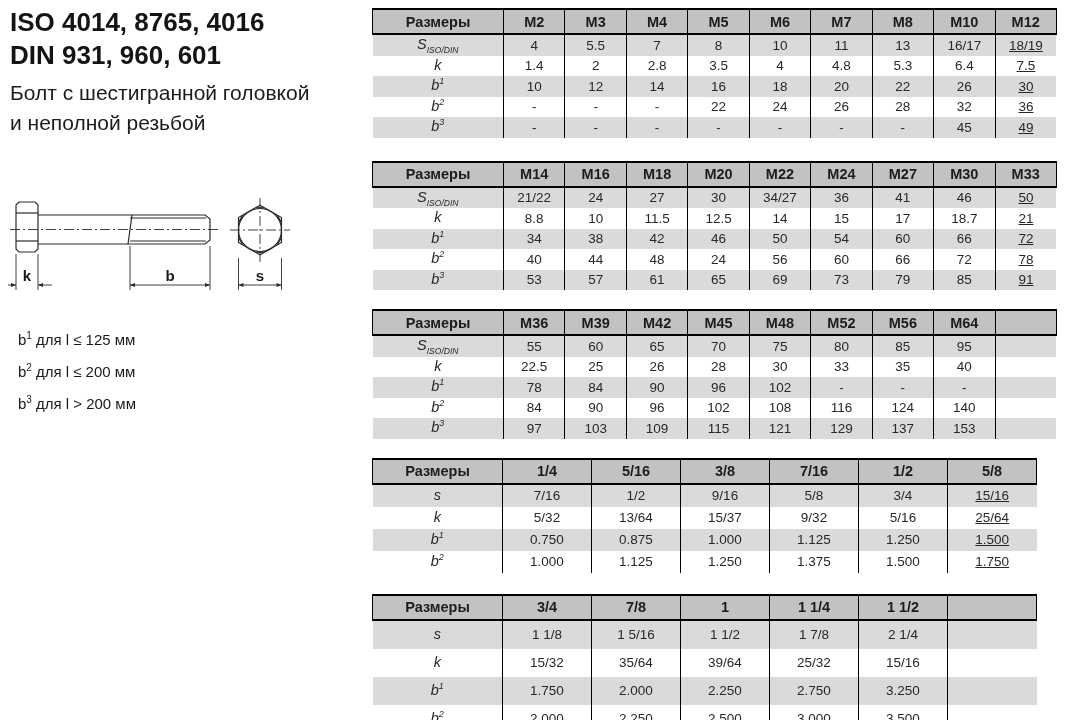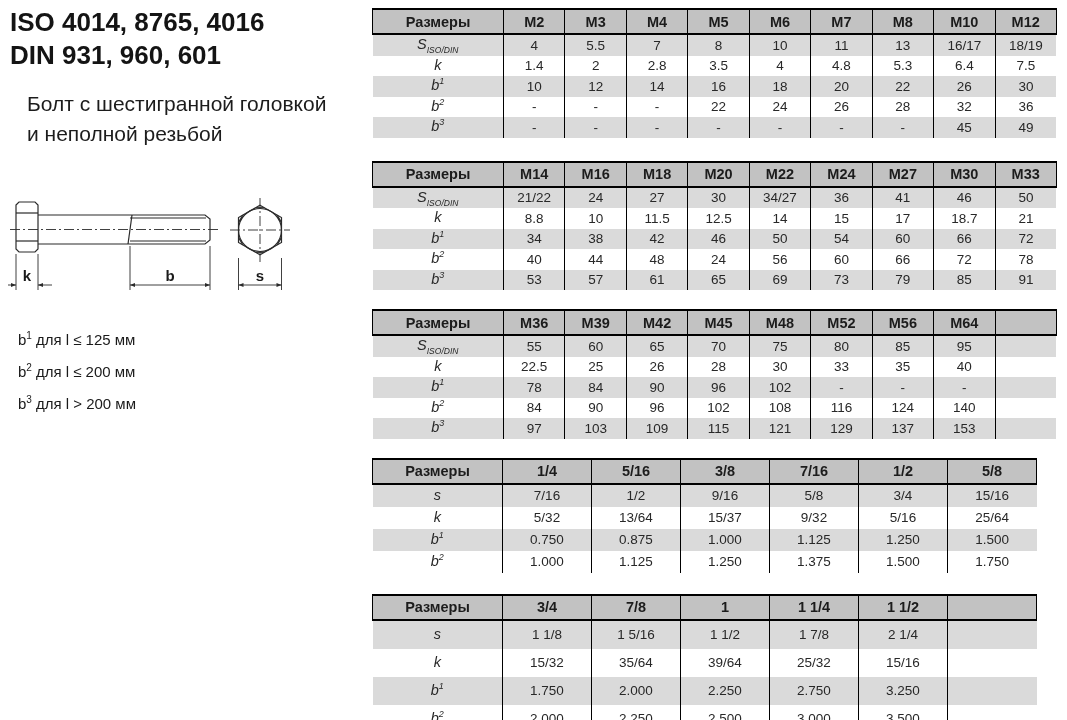--- a/index.html
+++ b/index.html
@@ -2,41 +2,41 @@
 <html style="--header-bg: #c2c2c2; --stripe-bg: #dadada;"><head>
 <meta charset="utf-8">
 <style>
   html,body{margin:0;padding:0;background:#fff;}
   .canvas{position:relative;width:1067px;height:720px;background:#fff;
           font-family:"Liberation Sans",sans-serif;overflow:hidden;color:#1a1a1a;padding-left:16px;}
 
   
   .title{position:absolute;left:10px;top:6px;font-weight:bold;font-size:26px;
          line-height:33px;color:#141414;}
-  .subtitle{position:absolute;left:10px;top:89px;font-size:21px;line-height:30px;color:#1c1c1c;margin-left:17px;}
+  .subtitle{position:absolute;left:10px;top:78px;font-size:21px;line-height:30px;color:#1c1c1c;}
   .drawing{position:absolute;left:8px;top:192px;}
   .dim-text{font-family:"Liberation Sans",sans-serif;font-size:15px;font-weight:bold;
             fill:#1a1a1a;text-anchor:middle;}
   .notes{position:absolute;left:18px;top:322px;font-size:15px;line-height:28px;color:#1a1a1a;}
   .notes sup{font-size:10px;}
   .note-text{margin-left:4px;}
 
   
   .tables{position:absolute;left:372px;top:0;}
   table.dim{border-collapse:collapse;table-layout:fixed;}
   table.metric{width:684px;}
   table.inch{width:664px;}
   table.dim th,table.dim td{padding:0;text-align:center;vertical-align:middle;}
   table.dim thead th{background:var(--header-bg,#c2c2c2);border-top:2px solid #000;
       border-bottom:2px solid #000;border-left:1px solid #000;border-right:1px solid #000;
       font-weight:bold;font-size:14.5px;height:23px;color:#1c1c1c;}
   table.dim tbody td{border-left:1px solid #000;border-right:1px solid #000;
       font-size:13.5px;color:#282828;}
   table.dim tbody td:first-child{border-left:none;font-style:italic;}
-  table.dim tbody td:last-child{border-right:none;}
+  table.dim tbody td:last-child{border-right:none;text-decoration:underline;}
   table.dim tbody tr:nth-child(odd) td{background:var(--stripe-bg,#dadada);}
   table.metric tbody td{height:20.5px;}
   table.t4 tbody td{height:22px;}
   table.t5 tbody td{height:28px;}
   table.dim td.rowlabel{font-size:14.5px;}
   table.dim td.rowlabel sub{font-size:8.5px;}
   table.dim td.rowlabel sup{font-size:9px;}
 </style>
 </head>
 <body>

